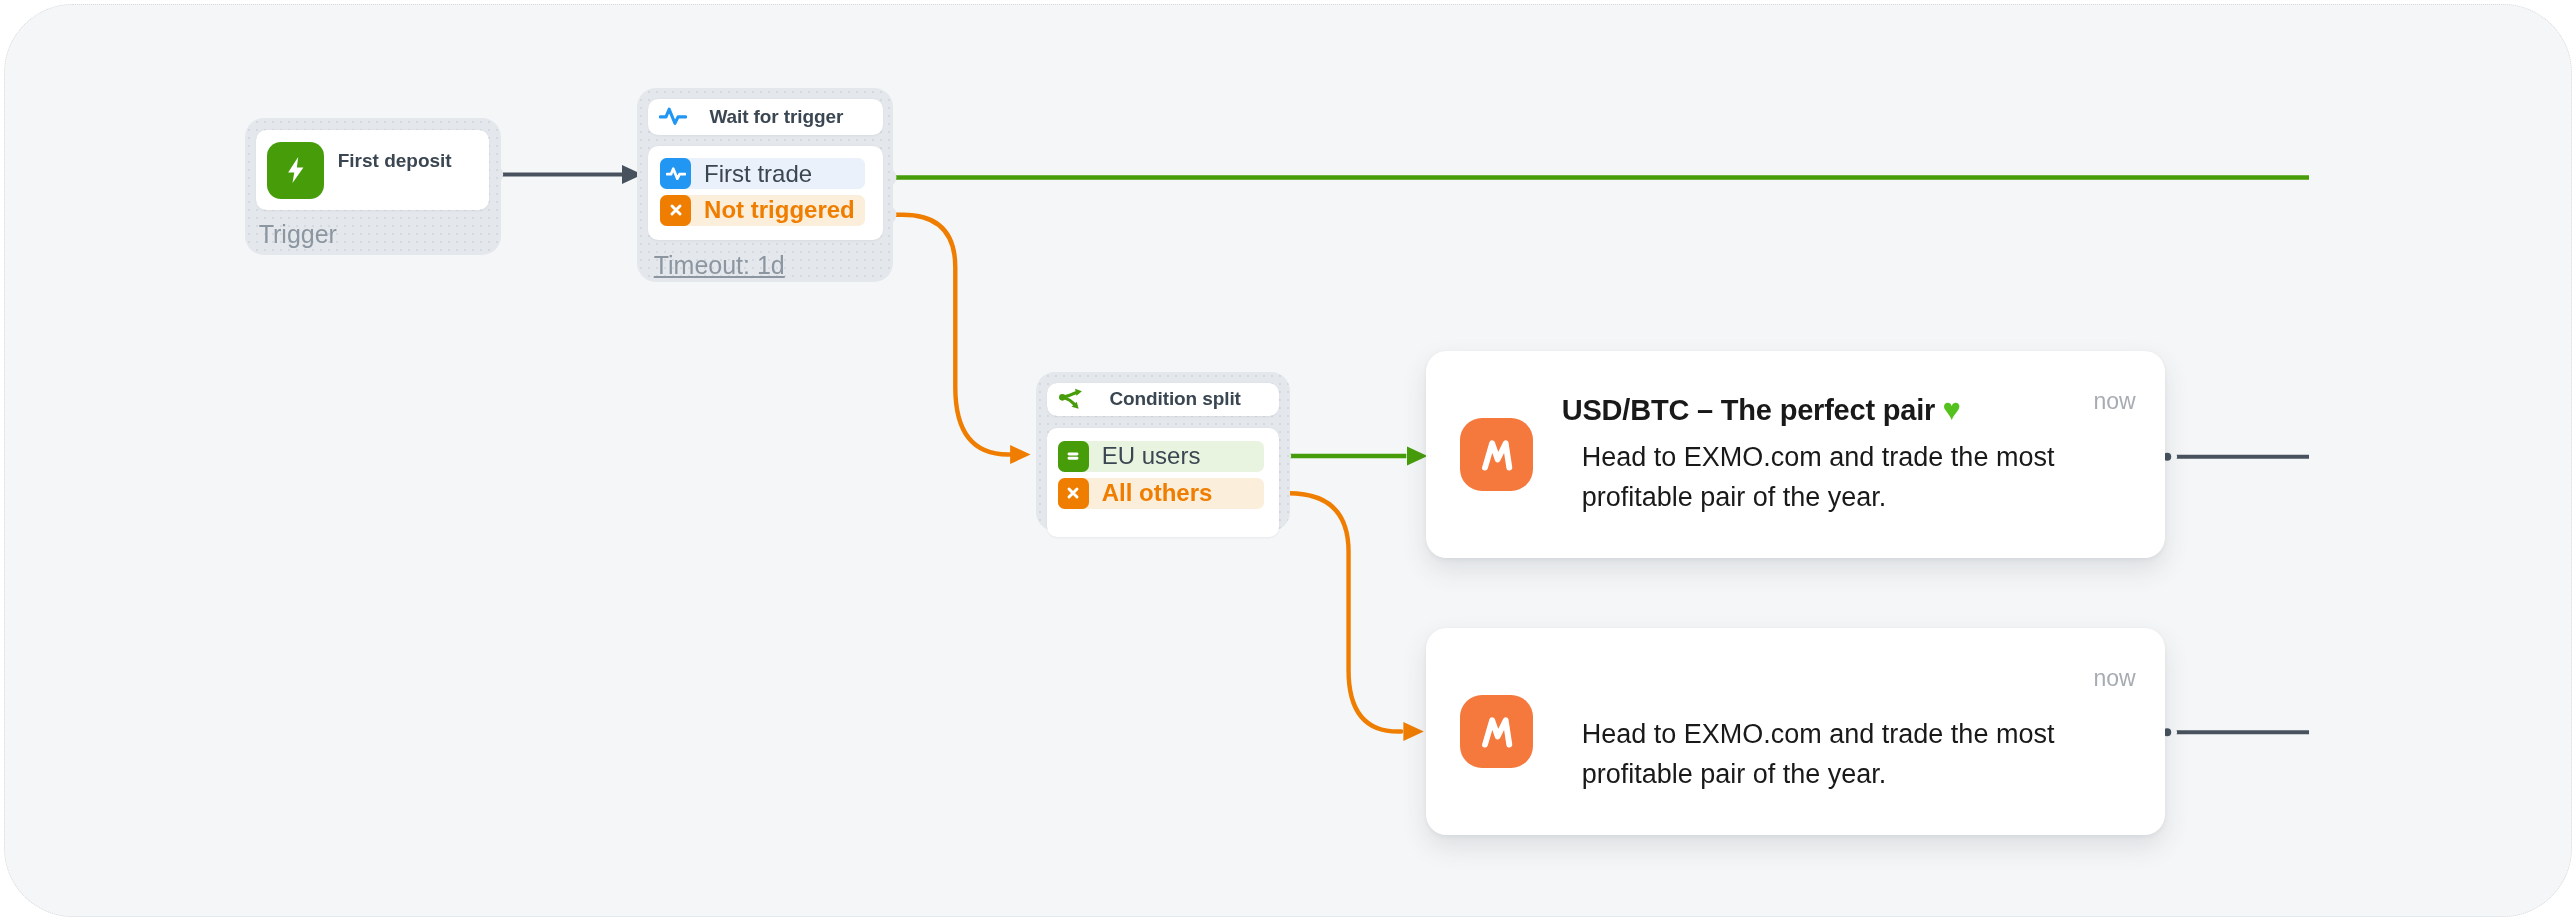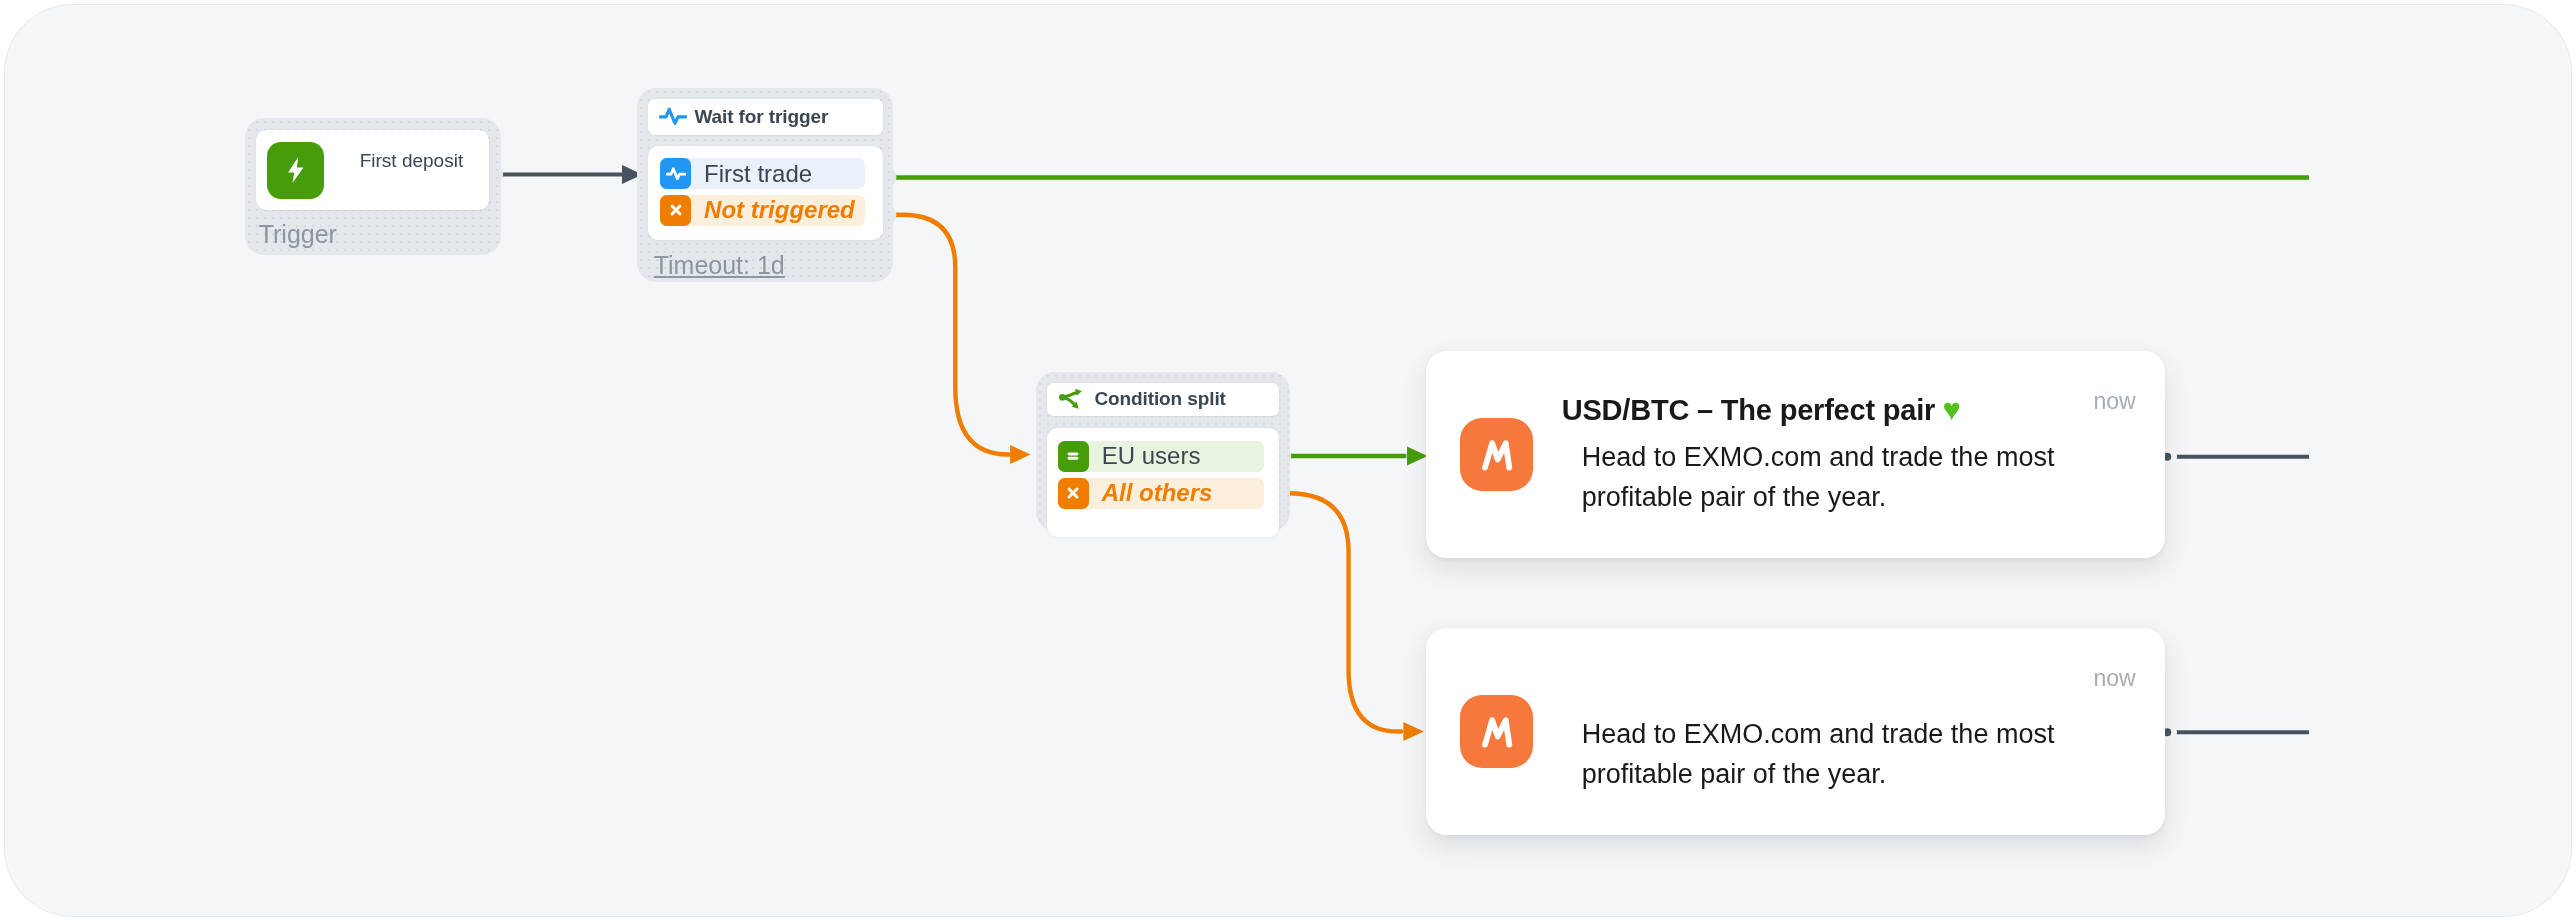--- a/index.html
+++ b/index.html
@@ -8,41 +8,41 @@
   .canvas { position:absolute; inset:3.7px; border-radius:69px;
             background:var(--canvas-bg); border:1.5px dotted #d6dbdf; }
 
   
   .node { position:absolute; border-radius:19px;
           background-color:var(--node-bg);
           background-image:radial-gradient(#d3d9de 1.1px, transparent 1.2px);
           background-size:8px 8px; }
   .white-card { position:absolute; background:#ffffff; border-radius:10.2px;
                 box-shadow:0 0.7px 2.2px rgba(30,40,50,.06); }
-  .node-header { display:flex; align-items:center; padding-left:11.7px; gap:7px;border-radius:7px; }
+  .node-header { display:flex; align-items:center; padding-left:11.7px; gap:22px; }
   .node-title { font-size:19px; font-weight:700; color:var(--text-dark); letter-spacing:-0.1px; }
   .node-footer { position:absolute; font-size:25px; color:var(--text-gray); }
   .big-icon { position:absolute; left:11.7px; top:11.7px; width:57px; height:57px;
               border-radius:14px; background:var(--green);
               display:flex; align-items:center; justify-content:center; }
   .trigger-title { position:absolute; left:82px; top:0; height:62px;
-                   display:flex; align-items:center; font-size:19px; font-weight:400;
-                   color:var(--text-dark);margin-left:22px; }
+                   display:flex; align-items:center; font-size:19px; font-weight:700;
+                   color:var(--text-dark); }
 
   .row { position:absolute; height:31px; border-radius:6.6px; display:flex; align-items:center; }
   .row-icon { position:absolute; left:0; top:0; width:31px; height:31px; border-radius:6.6px;
               display:flex; align-items:center; justify-content:center; }
   .row-label { margin-left:44px; font-size:24px; color:var(--text-dark); }
   .row.blue   { background:var(--blue-row-bg); }
   .row.blue   .row-icon { background:var(--blue); }
   .row.green  { background:var(--green-row-bg); }
   .row.green  .row-icon { background:var(--green); }
   .row.orange { background:var(--orange-row-bg); }
   .row.orange .row-icon { background:var(--orange); }
-  .row.orange .row-label { color:var(--orange); font-weight:700;font-style:italic; }
+  .row.orange .row-label { color:var(--orange); font-weight:700; }
 
   
   .msg-card { position:absolute; left:1421px; width:739px; height:207px; background:#fff;
               border-radius:20.5px;
               box-shadow:0 11.7px 26px rgba(45,55,70,.12), 0 1.5px 4.4px rgba(45,55,70,.06); }
   .msg-icon { position:absolute; left:34px; top:67px; width:73px; height:73px;
               border-radius:22px; background:var(--card-icon-bg);
               display:flex; align-items:center; justify-content:center; }
   .msg-title { position:absolute; left:136px; top:41px; font-size:29px; font-weight:700;
                color:var(--text-black); letter-spacing:-0.2px; white-space:nowrap; }

